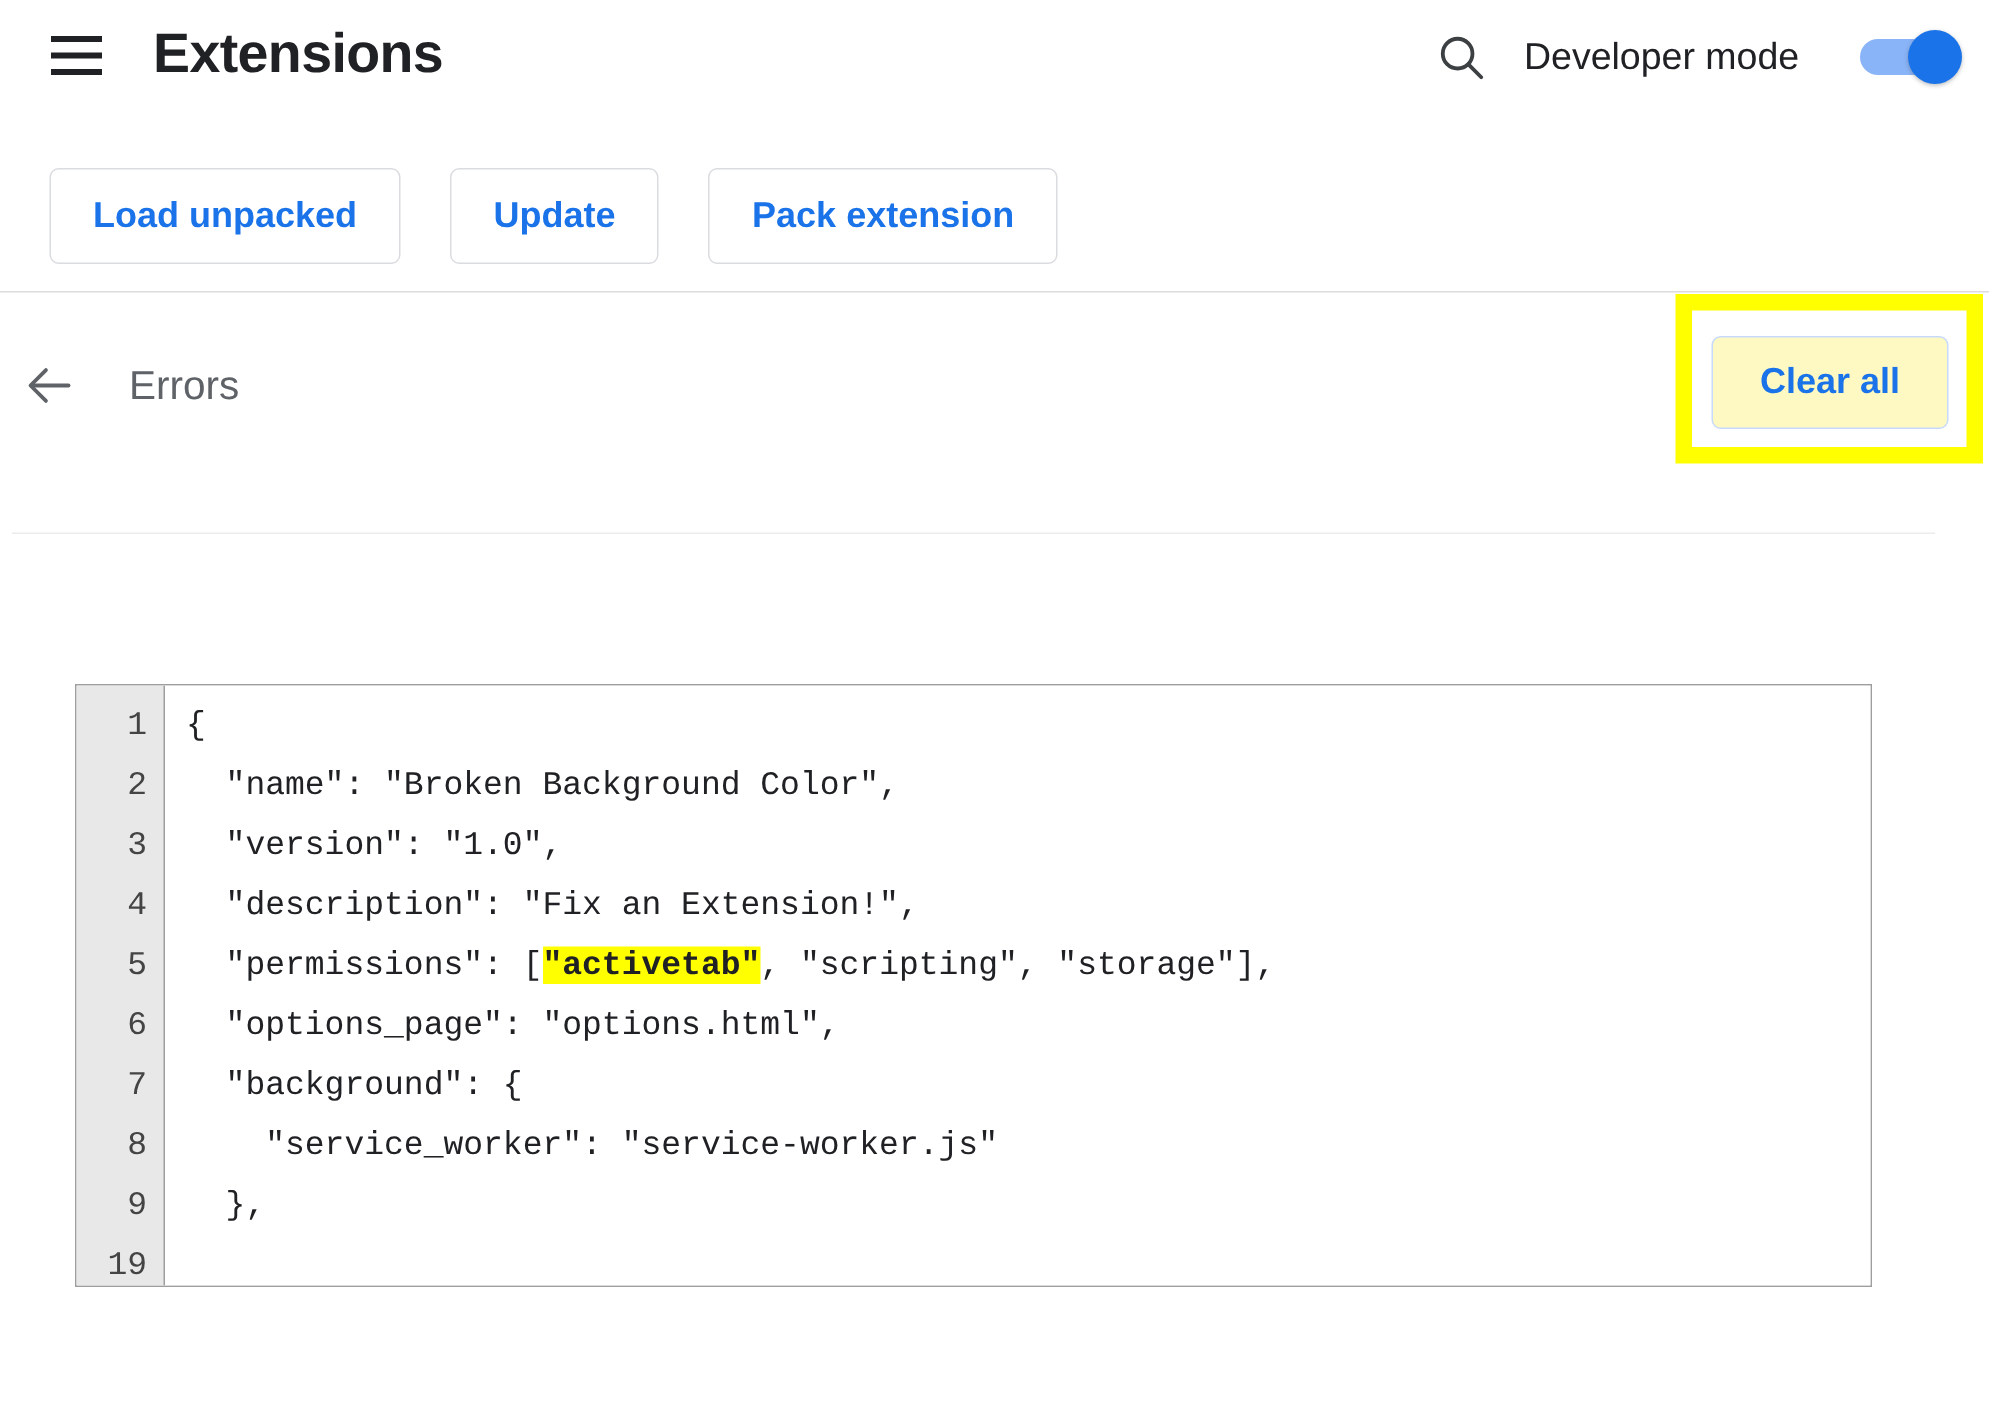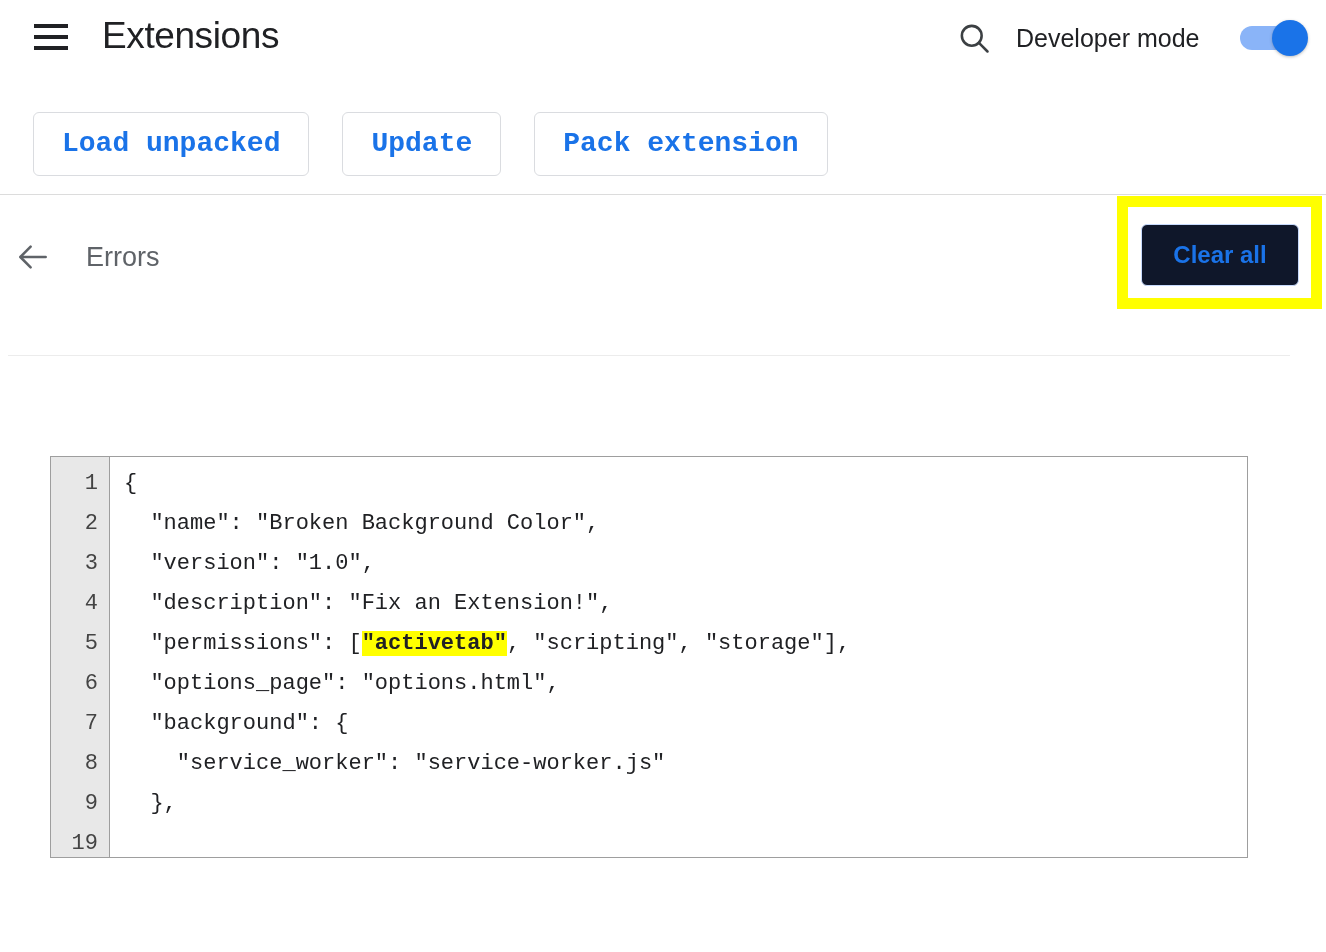--- a/index.html
+++ b/index.html
@@ -47,21 +47,21 @@
     width: 34px;
     height: 4px;
     background: #202124;
     border-radius: 0;
   }
   .page-title {
     position: absolute;
     left: 102px;
     top: 10px;
     font-size: 37px;
-    font-weight: normal;
+    font-weight: bold;
     color: #202124;
     letter-spacing: -0.4px;
     line-height: 52px;
   }
   .search-icon {
     position: absolute;
     left: 956px;
     top: 20px;
     width: 36px;
     height: 36px;
@@ -110,22 +110,22 @@
     display: flex;
     gap: 33px;
   }
   .chip-button {
     height: 64px;
     padding: 0 28px;
     border: 1px solid #dadce0;
     border-radius: 6px;
     background: #ffffff;
     color: #1a73e8;
-    font-family: Liberation Mono, monospace;
-    font-size: 28px;
+    font-family: Liberation Sans, sans-serif;
+    font-size: 24px;
     font-weight: bold;
     line-height: 62px;
     cursor: pointer;
     white-space: nowrap;
   }
 
   .divider-top {
     position: absolute;
     left: 0;
     top: 194px;
@@ -170,21 +170,21 @@
     pointer-events: none;
   }
   .clear-all-button {
     position: absolute;
     left: 1141px;
     top: 224px;
     width: 158px;
     height: 62px;
     border: 1px solid #c7dafc;
     border-radius: 6px;
-    background: #0f172a;
+    background: #fef9c3;
     color: #1a73e8;
     font-family: "Liberation Sans", sans-serif;
     font-size: 24px;
     font-weight: bold;
     line-height: 58px;
     text-align: center;
     cursor: pointer;
   }
 
   .divider-mid {

